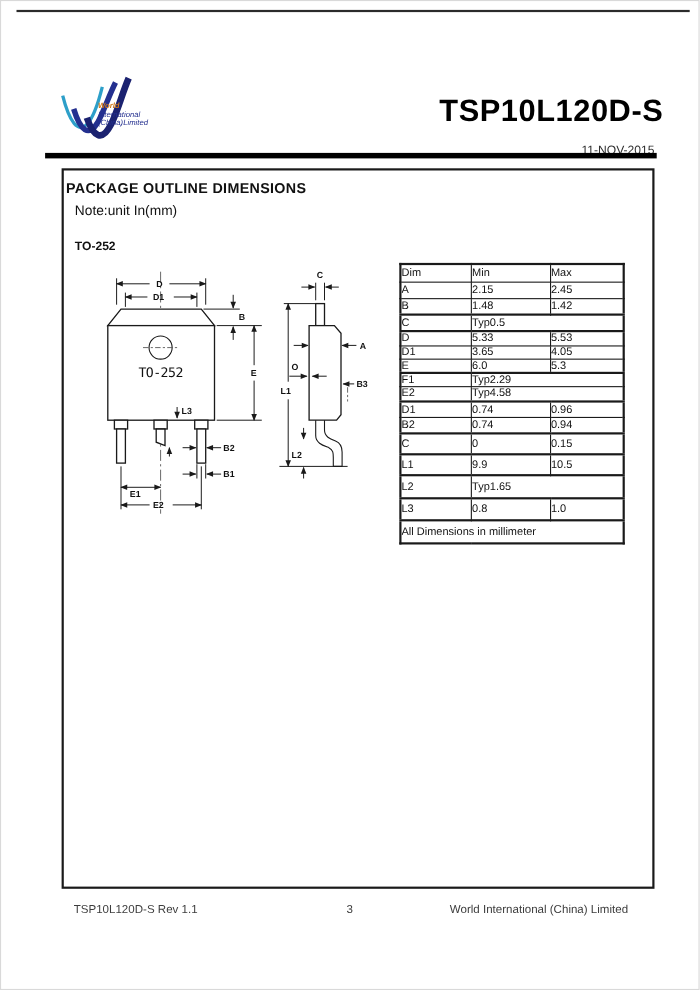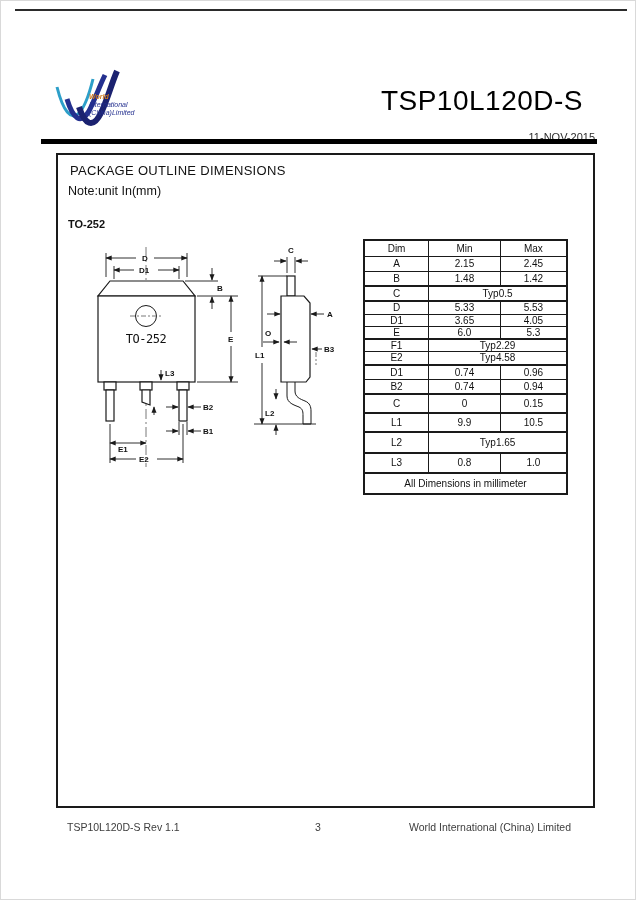--- a/index.html
+++ b/index.html
@@ -3,37 +3,37 @@
 <meta charset="utf-8">
 <style>
   html,body{margin:0;padding:0}
   body{width:636px;height:900px;background:#fff;font-family:"Liberation Sans",sans-serif;color:#111;position:relative;overflow:hidden}
   .page{position:absolute;inset:0;background:#fff;border:1px solid #d9d9d9;box-sizing:border-box}
   .topline{position:absolute;left:14px;top:8px;width:612px;height:2px;background:#2b2b2b}
   .logo{position:absolute;left:50px;top:68px;width:150px;height:70px}
   .logo-text{position:absolute;left:88px;top:92px;line-height:8px}
   .logo-text .l1{font-size:7px;font-style:italic;font-weight:bold;color:#d07818}
   .logo-text .l2,.logo-text .l3{font-size:7px;font-style:italic;color:#24308f}
-  .doc-title{position:absolute;right:52px;top:84px;font-size:28px;font-weight:normal;letter-spacing:.5px;color:#000}
+  .doc-title{position:absolute;right:32px;top:84px;font-size:28px;font-weight:bold;letter-spacing:.5px;color:#000}
   .doc-date{position:absolute;right:40px;top:130px;font-size:11px;color:#2e2e2e}
   .rule{position:absolute;left:40px;top:138px;width:556px;height:5px;background:#000}
   .mainbox{position:absolute;left:55px;top:152px;width:539px;height:655px;border:2px solid #1a1a1a;box-sizing:border-box}
-  .sec-title{position:absolute;left:12px;top:8px;font-size:13px;font-weight:normal;letter-spacing:.3px}
+  .sec-title{position:absolute;left:2px;top:8px;font-size:13px;font-weight:bold;letter-spacing:.3px}
   .note{position:absolute;left:10px;top:29px;font-size:12.5px}
   .pkg{position:absolute;left:10px;top:63px;font-size:11px;font-weight:bold}
   .drawing{position:absolute;left:8px;top:84px}
   .drawing .ln{stroke:#1a1a1a;stroke-width:1;fill:none}
   .drawing .shape{stroke:#1a1a1a;stroke-width:1.2;fill:#fff}
   .drawing .dim{stroke:#1a1a1a;stroke-width:.9;fill:none}
   .drawing .ctr{stroke:#555;stroke-width:.8;fill:none;stroke-dasharray:10 3 2 3}
   .drawing .dash{stroke:#555;stroke-width:.8;fill:none;stroke-dasharray:5 2 2 2}
   .drawing text{font-family:"Liberation Sans",sans-serif;font-size:8px;font-weight:bold;fill:#111}
   .drawing text.mark{font-family:"DejaVu Sans Mono",monospace;font-size:12px;font-weight:normal;letter-spacing:-.5px}
   .drawing .lbg{fill:#fff}
-  .dimtable{position:absolute;left:305px;top:84px;width:205px;border-collapse:collapse;table-layout:fixed;font-size:10px;text-align:center;border:2px solid #1a1a1a}
+  .dimtable{position:absolute;left:305px;top:84px;width:205px;border-collapse:collapse;table-layout:fixed;font-size:10px;border:2px solid #1a1a1a}
   .dimtable td{border:1px solid #1a1a1a;padding:0;overflow:hidden;white-space:nowrap}
   .dimtable tr.thick td{border-top:2px solid #1a1a1a}
   .pfoot{position:absolute;top:820px;font-size:10.5px;color:#3d3d3d}
   .pfoot.left{left:66px}
   .pfoot.center{left:0;right:0;text-align:center}
   .pfoot.right{right:64px}
 </style>
 </head>
 <body>
 

